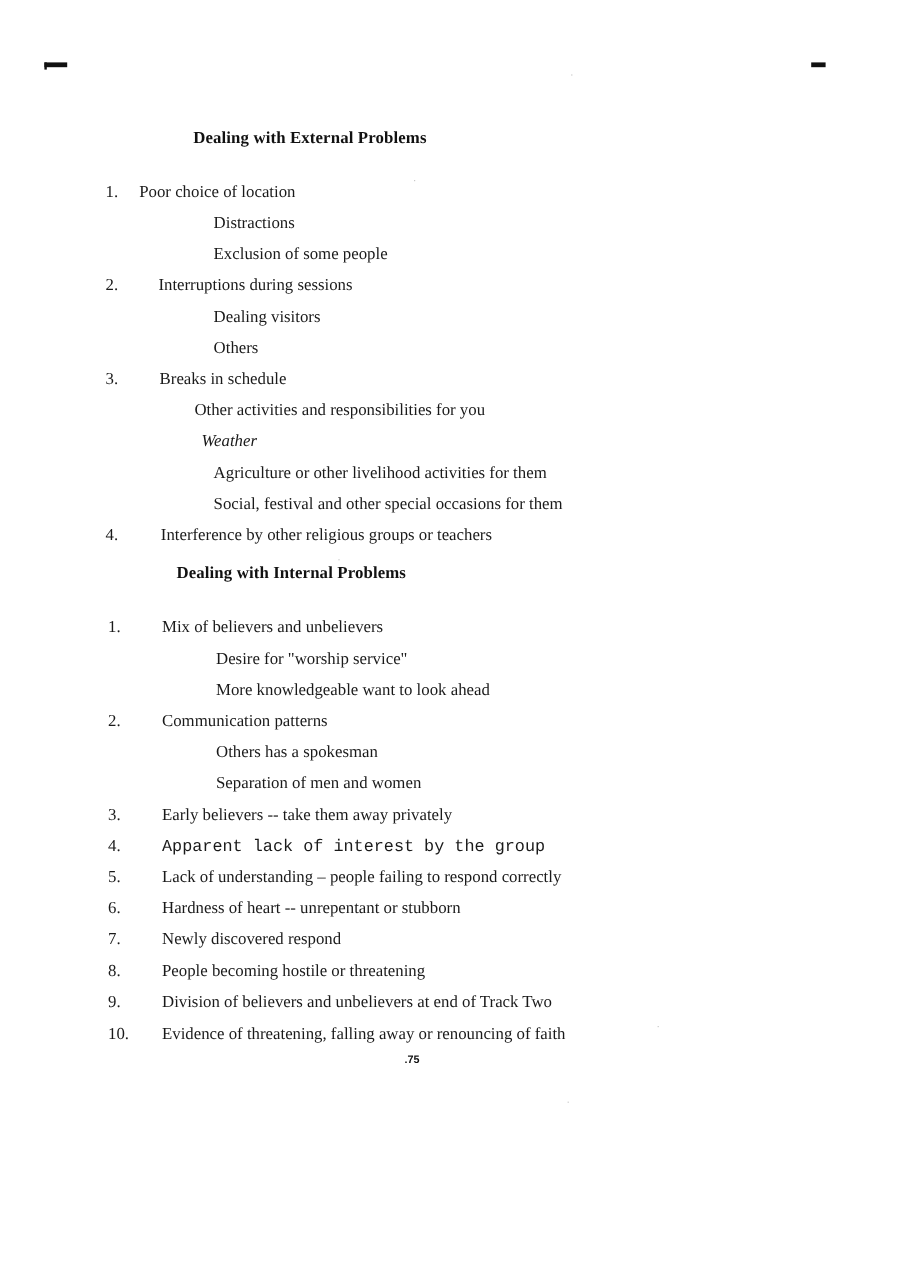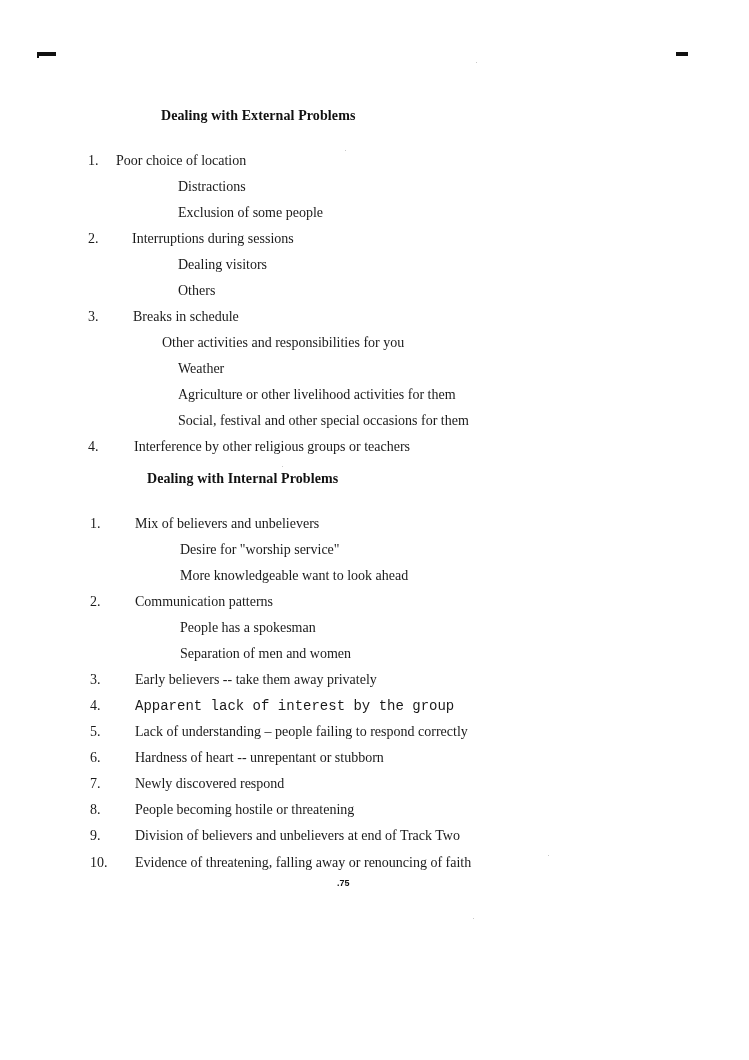--- a/index.html
+++ b/index.html
@@ -95,21 +95,21 @@
   </div>
 
   <div class="row" style="top:309px;">
     <span class="num" style="left:88px;">3.</span>
     <span class="txt" style="left:133px;">Breaks in schedule</span>
   </div>
   <div class="row" style="top:335px;">
     <span class="txt" style="left:162px;">Other activities and responsibilities for you</span>
   </div>
   <div class="row" style="top:361px;">
-    <span class="txt" style="left:178px;">Weather</span>
+    <span class="txt" style="left:168px;font-style:italic;">Weather</span>
   </div>
   <div class="row" style="top:387px;">
     <span class="txt" style="left:178px;">Agriculture or other livelihood activities for them</span>
   </div>
   <div class="row" style="top:413px;">
     <span class="txt" style="left:178px;">Social, festival and other special occasions for them</span>
   </div>
 
   <div class="row" style="top:439px;">
     <span class="num" style="left:88px;">4.</span>
@@ -128,21 +128,21 @@
     <span class="txt" style="left:180px;">Desire for "worship service"</span>
   </div>
   <div class="row" style="top:568px;">
     <span class="txt" style="left:180px;">More knowledgeable want to look ahead</span>
   </div>
   <div class="row" style="top:594px;">
     <span class="num" style="left:90px;">2.</span>
     <span class="txt" style="left:135px;">Communication patterns</span>
   </div>
   <div class="row" style="top:620px;">
-    <span class="txt" style="left:180px;">People has a spokesman</span>
+    <span class="txt" style="left:180px;">Others has a spokesman</span>
   </div>
   <div class="row" style="top:646px;">
     <span class="txt" style="left:180px;">Separation of men and women</span>
   </div>
   <div class="row" style="top:672px;">
     <span class="num" style="left:90px;">3.</span>
     <span class="txt" style="left:135px;">Early believers -- take them away privately</span>
   </div>
   <div class="row" style="top:698px;">
     <span class="num" style="left:90px;">4.</span>

